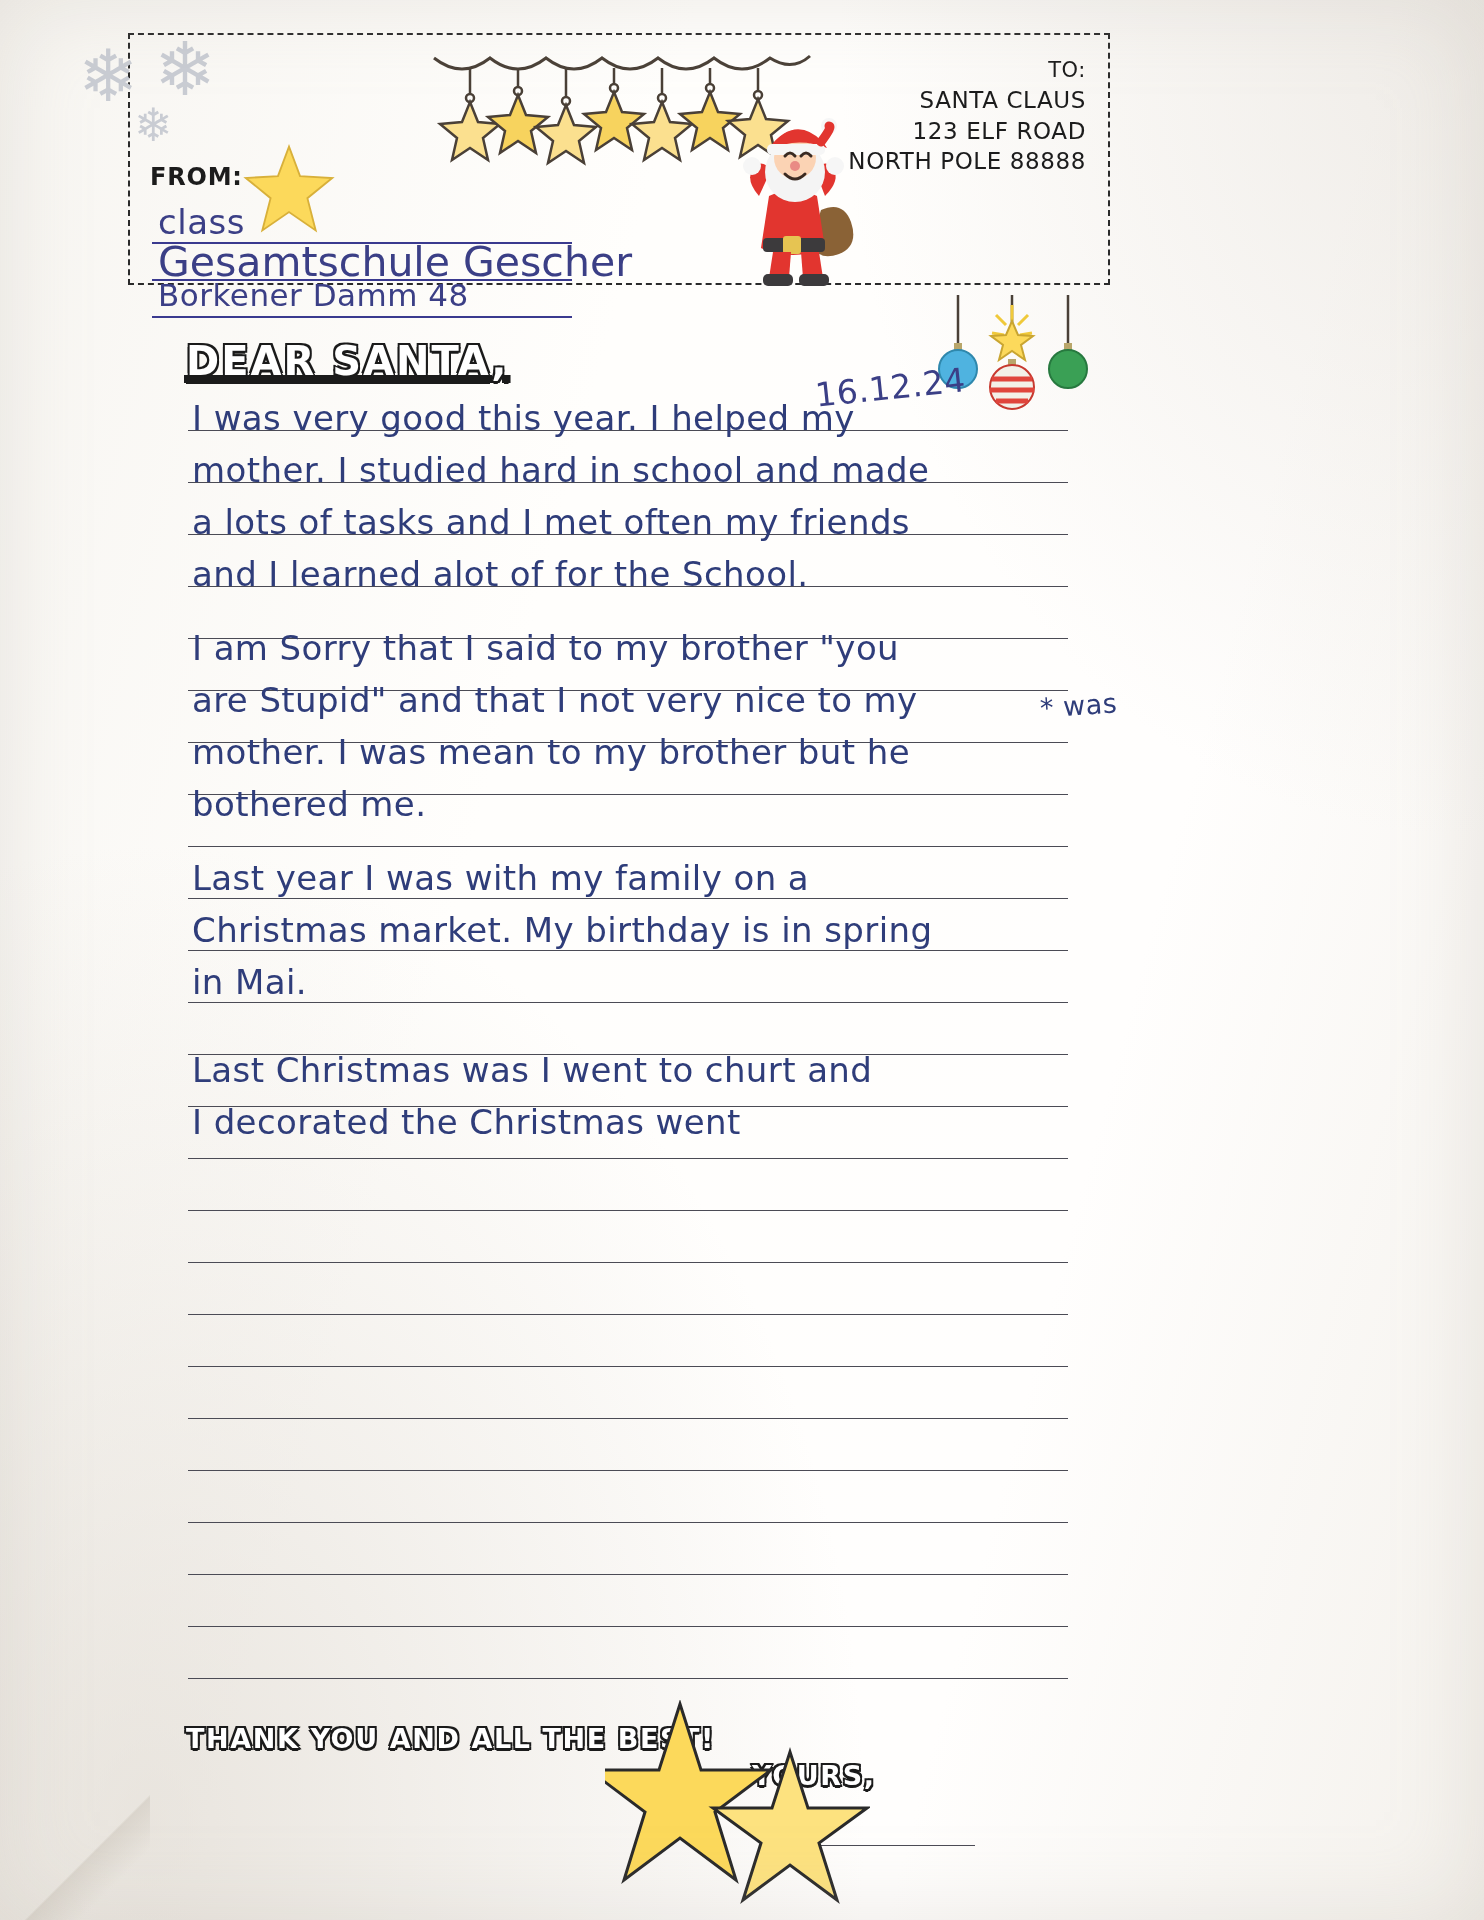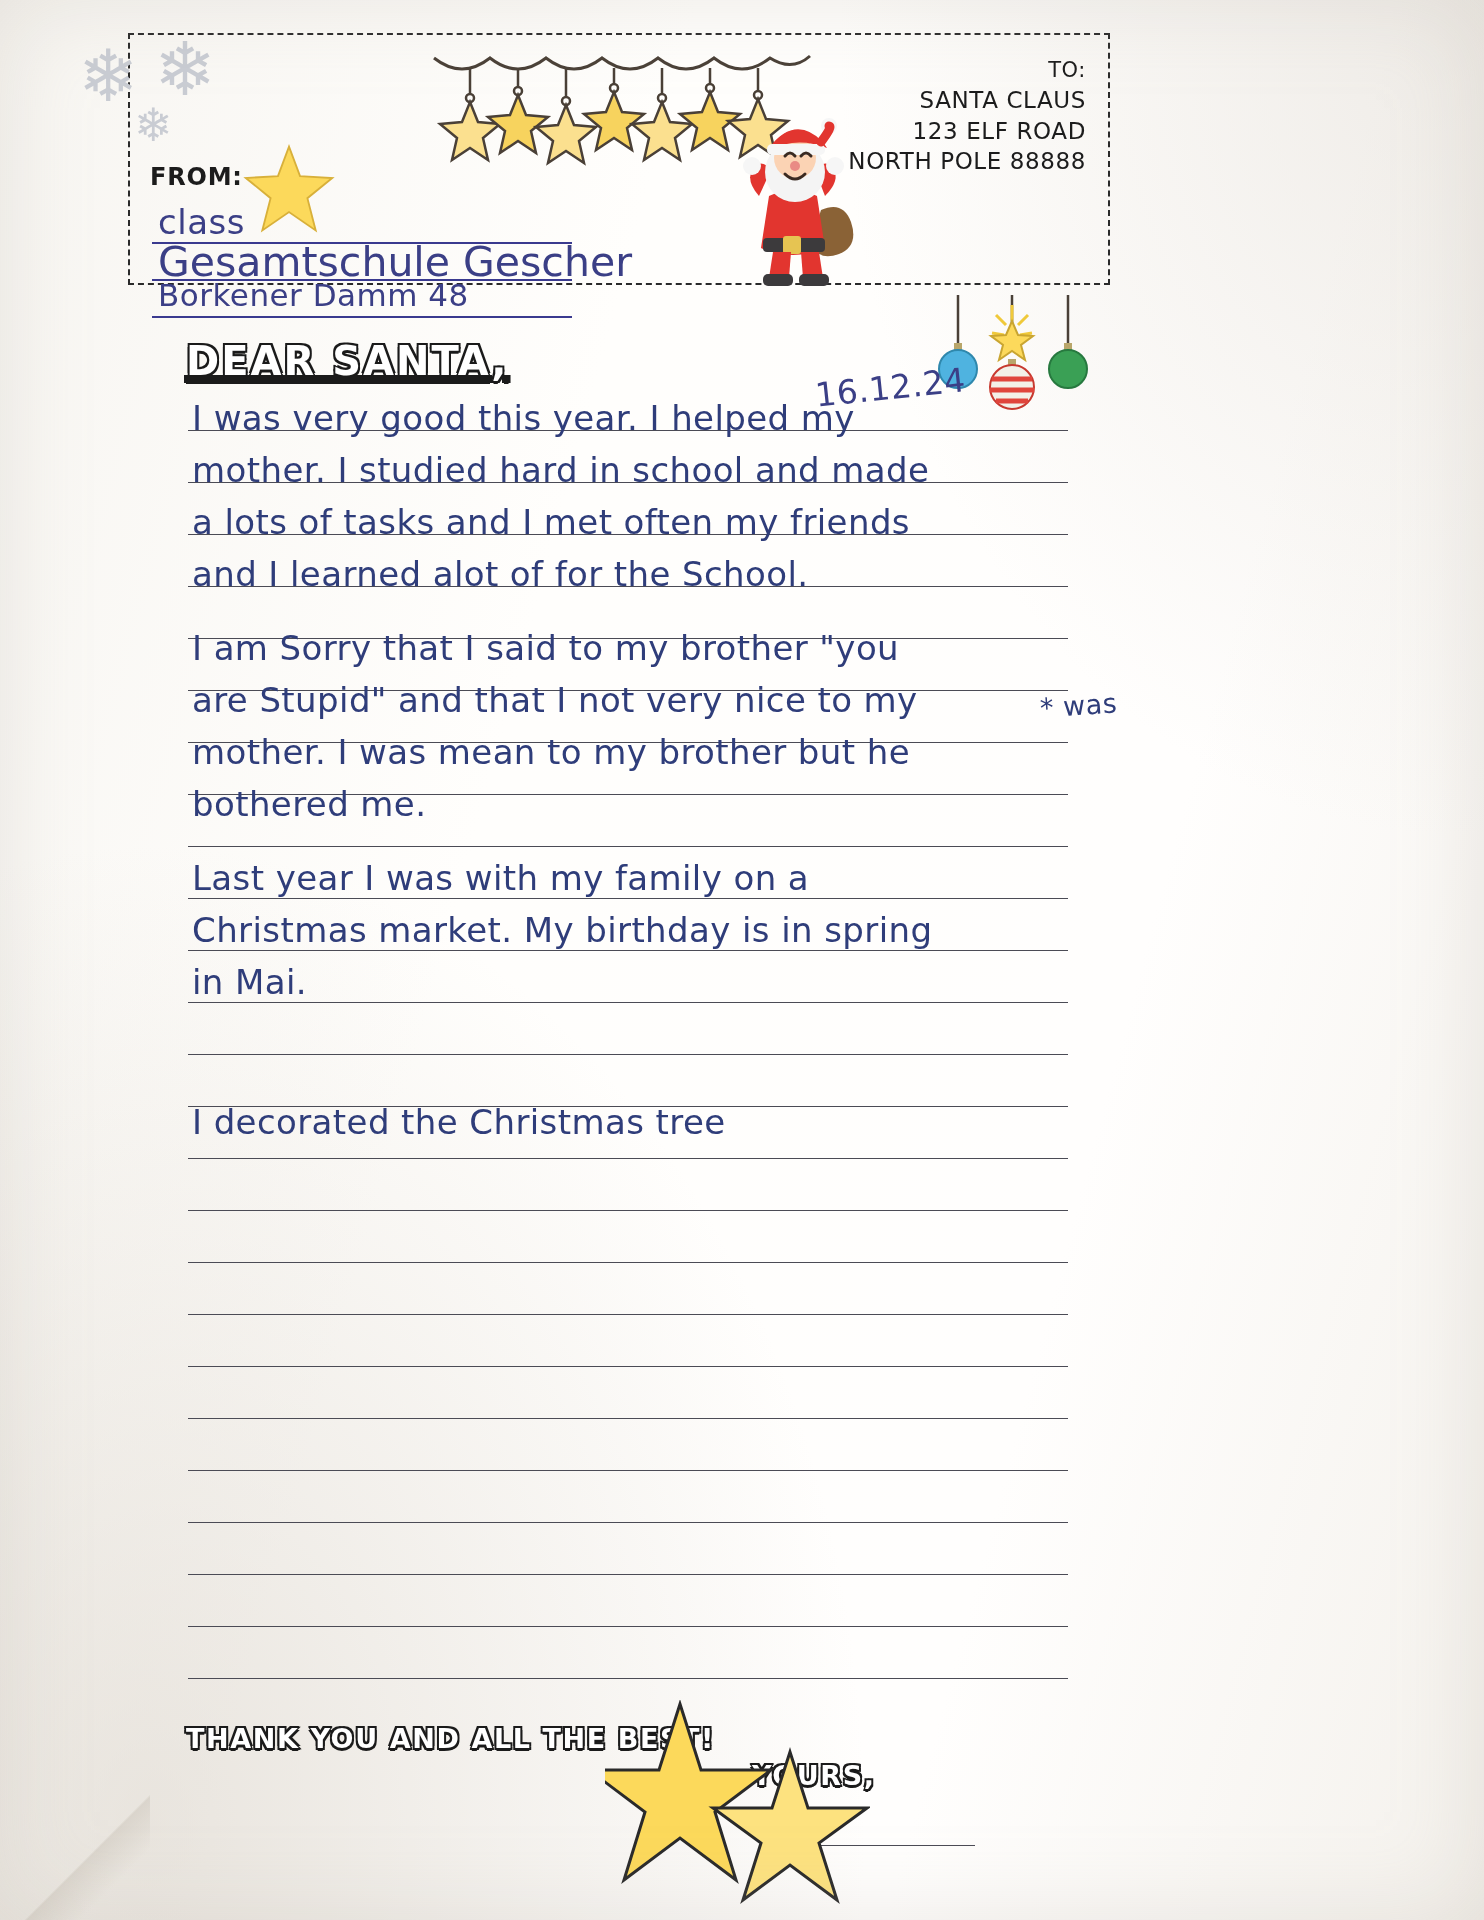--- a/index.html
+++ b/index.html
@@ -366,21 +366,22 @@
   <div class="body-line hand" style="top:554px">and I learned alot of for the School.</div>
   <div class="body-line hand" style="top:680px">are Stupid" and that I not very nice to my</div>
   <div class="body-line hand" style="top:732px">mother. I was mean to my brother but he</div>
   <div class="body-line hand" style="top:784px">bothered me.</div>
   <div id="note-was" class="hand">* was</div>
 
   <div class="body-line hand" style="top:858px">Last year I was with my family on a</div>
   <div class="body-line hand" style="top:910px">Christmas market. My birthday is in spring</div>
   <div class="body-line hand" style="top:962px">in Mai.</div>
 
-  <div class="body-line hand" style="top:1102px">I decorated the Christmas tree</div>
+  <div class="body-line hand" style="top:1050px">Last Christmas was I went to churt and</div>
+  <div class="body-line hand" style="top:1102px">I decorated the Christmas went</div>
 
   <div id="thank-you" class="outline-head">THANK YOU AND ALL THE BEST!</div>
   <div id="yours" class="outline-head">YOURS,</div>
   <div id="sig-line"></div>
   <div id="signature" class="hand"></div>
 
   <svg id="bottom-stars" viewBox="0 0 265 220">
     <polygon points="75,4 96,70 166,70 110,112 131,180 75,138 19,180 40,112 -16,70 54,70" fill="#fcd95b" stroke="#2a2a2a" stroke-width="3"></polygon>
     <polygon points="185,52 203,108 262,108 214,143 232,200 185,165 138,200 156,143 108,108 167,108" fill="#fde27f" stroke="#2a2a2a" stroke-width="3"></polygon>
   </svg>

